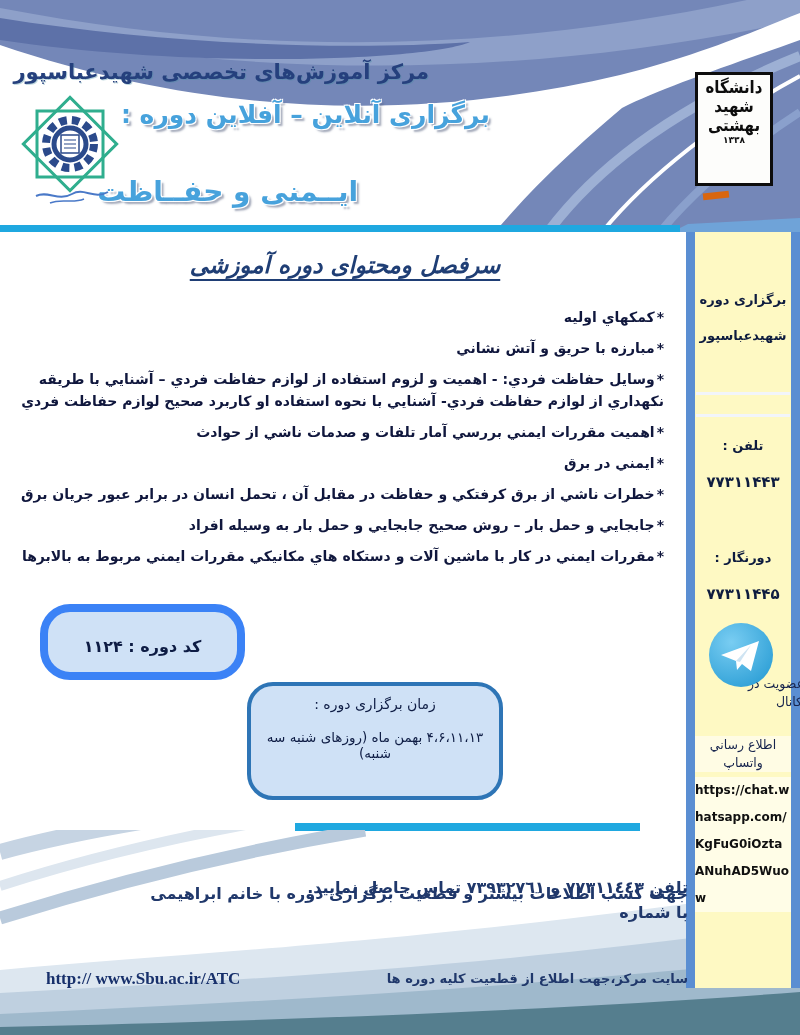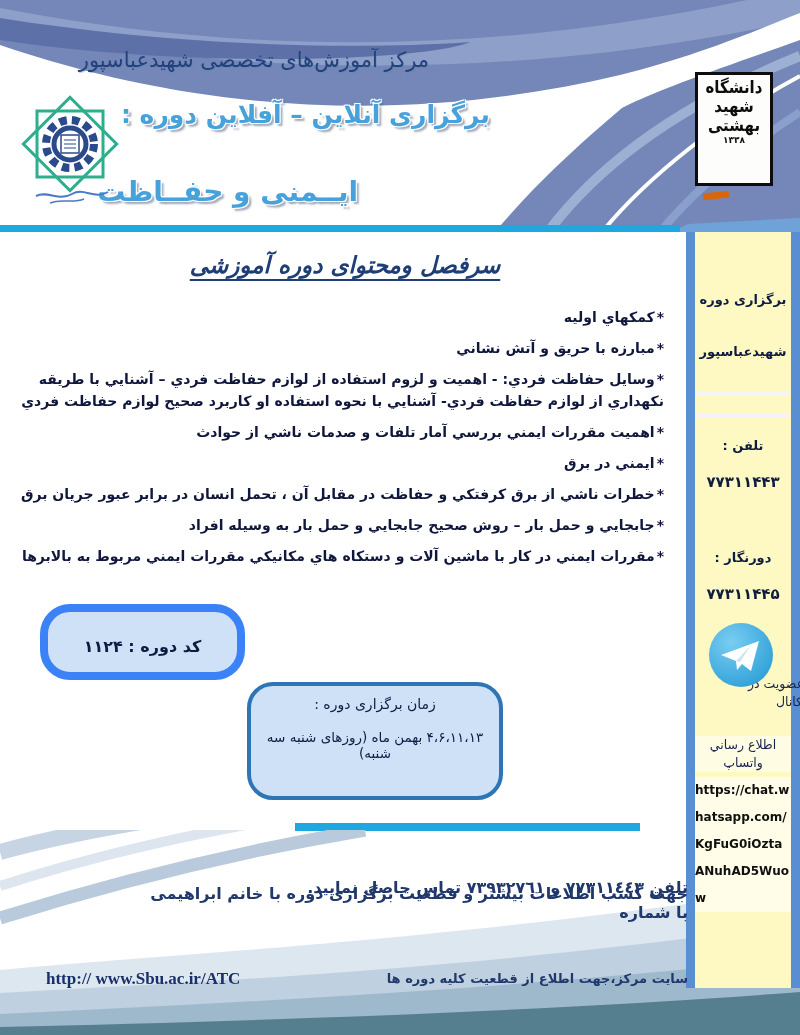--- a/index.html
+++ b/index.html
@@ -2,21 +2,21 @@
 <html><head>
 <meta charset="utf-8">
 <style>
   html,body{margin:0;padding:0;background:#666;}
   .page{position:relative;width:800px;height:1035px;margin:0 auto;background:#ffffff;overflow:hidden;
         font-family:"DejaVu Sans",sans-serif;}
   .abs{position:absolute;}
   svg{display:block;}
 
   
-  .org-title{left:84px;top:48px;width:345px;text-align:center;font-size:21px;font-weight:normal;
+  .org-title{left:84px;top:60px;width:345px;text-align:center;font-size:21px;font-weight:bold;
              color:#25407d;white-space:nowrap;text-shadow:1px 1px 0 rgba(70,140,160,.35);}
   .stylized{color:#47a2dc;font-weight:bold;white-space:nowrap;text-align:center;
             text-shadow:-1px -1px 0 #fff,1px -1px 0 #fff,-1px 1px 0 #fff,1px 1px 0 #fff,3px 3px 2px rgba(90,100,130,.55);}
   .mode-line{left:135px;top:100px;width:355px;font-size:25px;}
   .course-name{left:118px;top:175px;width:240px;font-size:28px;}
   .uni-logo{left:695px;top:72px;width:78px;height:114px;background:#fdfdfb;border:3px solid #0d0d0d;
             box-sizing:border-box;padding-top:3px;text-align:center;color:#0d0d0d;}
   .uni-logo .w{display:block;font-weight:900;font-size:15px;line-height:19px;letter-spacing:-1px;
                transform:scaleY(1.15);}
   .uni-logo .y{display:block;font-weight:900;font-size:9px;line-height:10px;}
@@ -146,21 +146,21 @@
   <div class="abs foot f1">جهت کسب اطلاعات بیشتر و قطعیت برگزاری دوره با خانم ابراهیمی با شماره</div>
   <div class="abs foot f2">تلفن ۷۷۳۱۱٤٤۳ و ۷۳۹۳۲۷٦۱ تماس حاصل نمایید.</div>
   <div class="abs foot f3">سایت مرکز،جهت اطلاع از قطعیت کلیه دوره ها</div>
   <div class="abs f-url">http:// www.Sbu.ac.ir/ATC</div>
 
   <div class="abs sidebar">
     <div class="edge l"></div>
     <div class="edge r"></div>
 
     <div class="sb-text" style="top:60px;">برگزاری دوره</div>
-    <div class="sb-text" style="top:112px;">شهیدعباسپور</div>
+    <div class="sb-text" style="top:96px;">شهیدعباسپور</div>
 
     <div class="sb-divider" style="top:160px;"></div>
     <div class="sb-divider" style="top:182px;"></div>
 
     <div class="sb-text" style="top:206px;">تلفن :</div>
     <div class="sb-text sb-num" style="top:241px;">۷۷۳۱۱۴۴۳</div>
 
     <div class="sb-text" style="top:318px;">دورنگار :</div>
     <div class="sb-text sb-num" style="top:353px;">۷۷۳۱۱۴۴۵</div>
 

